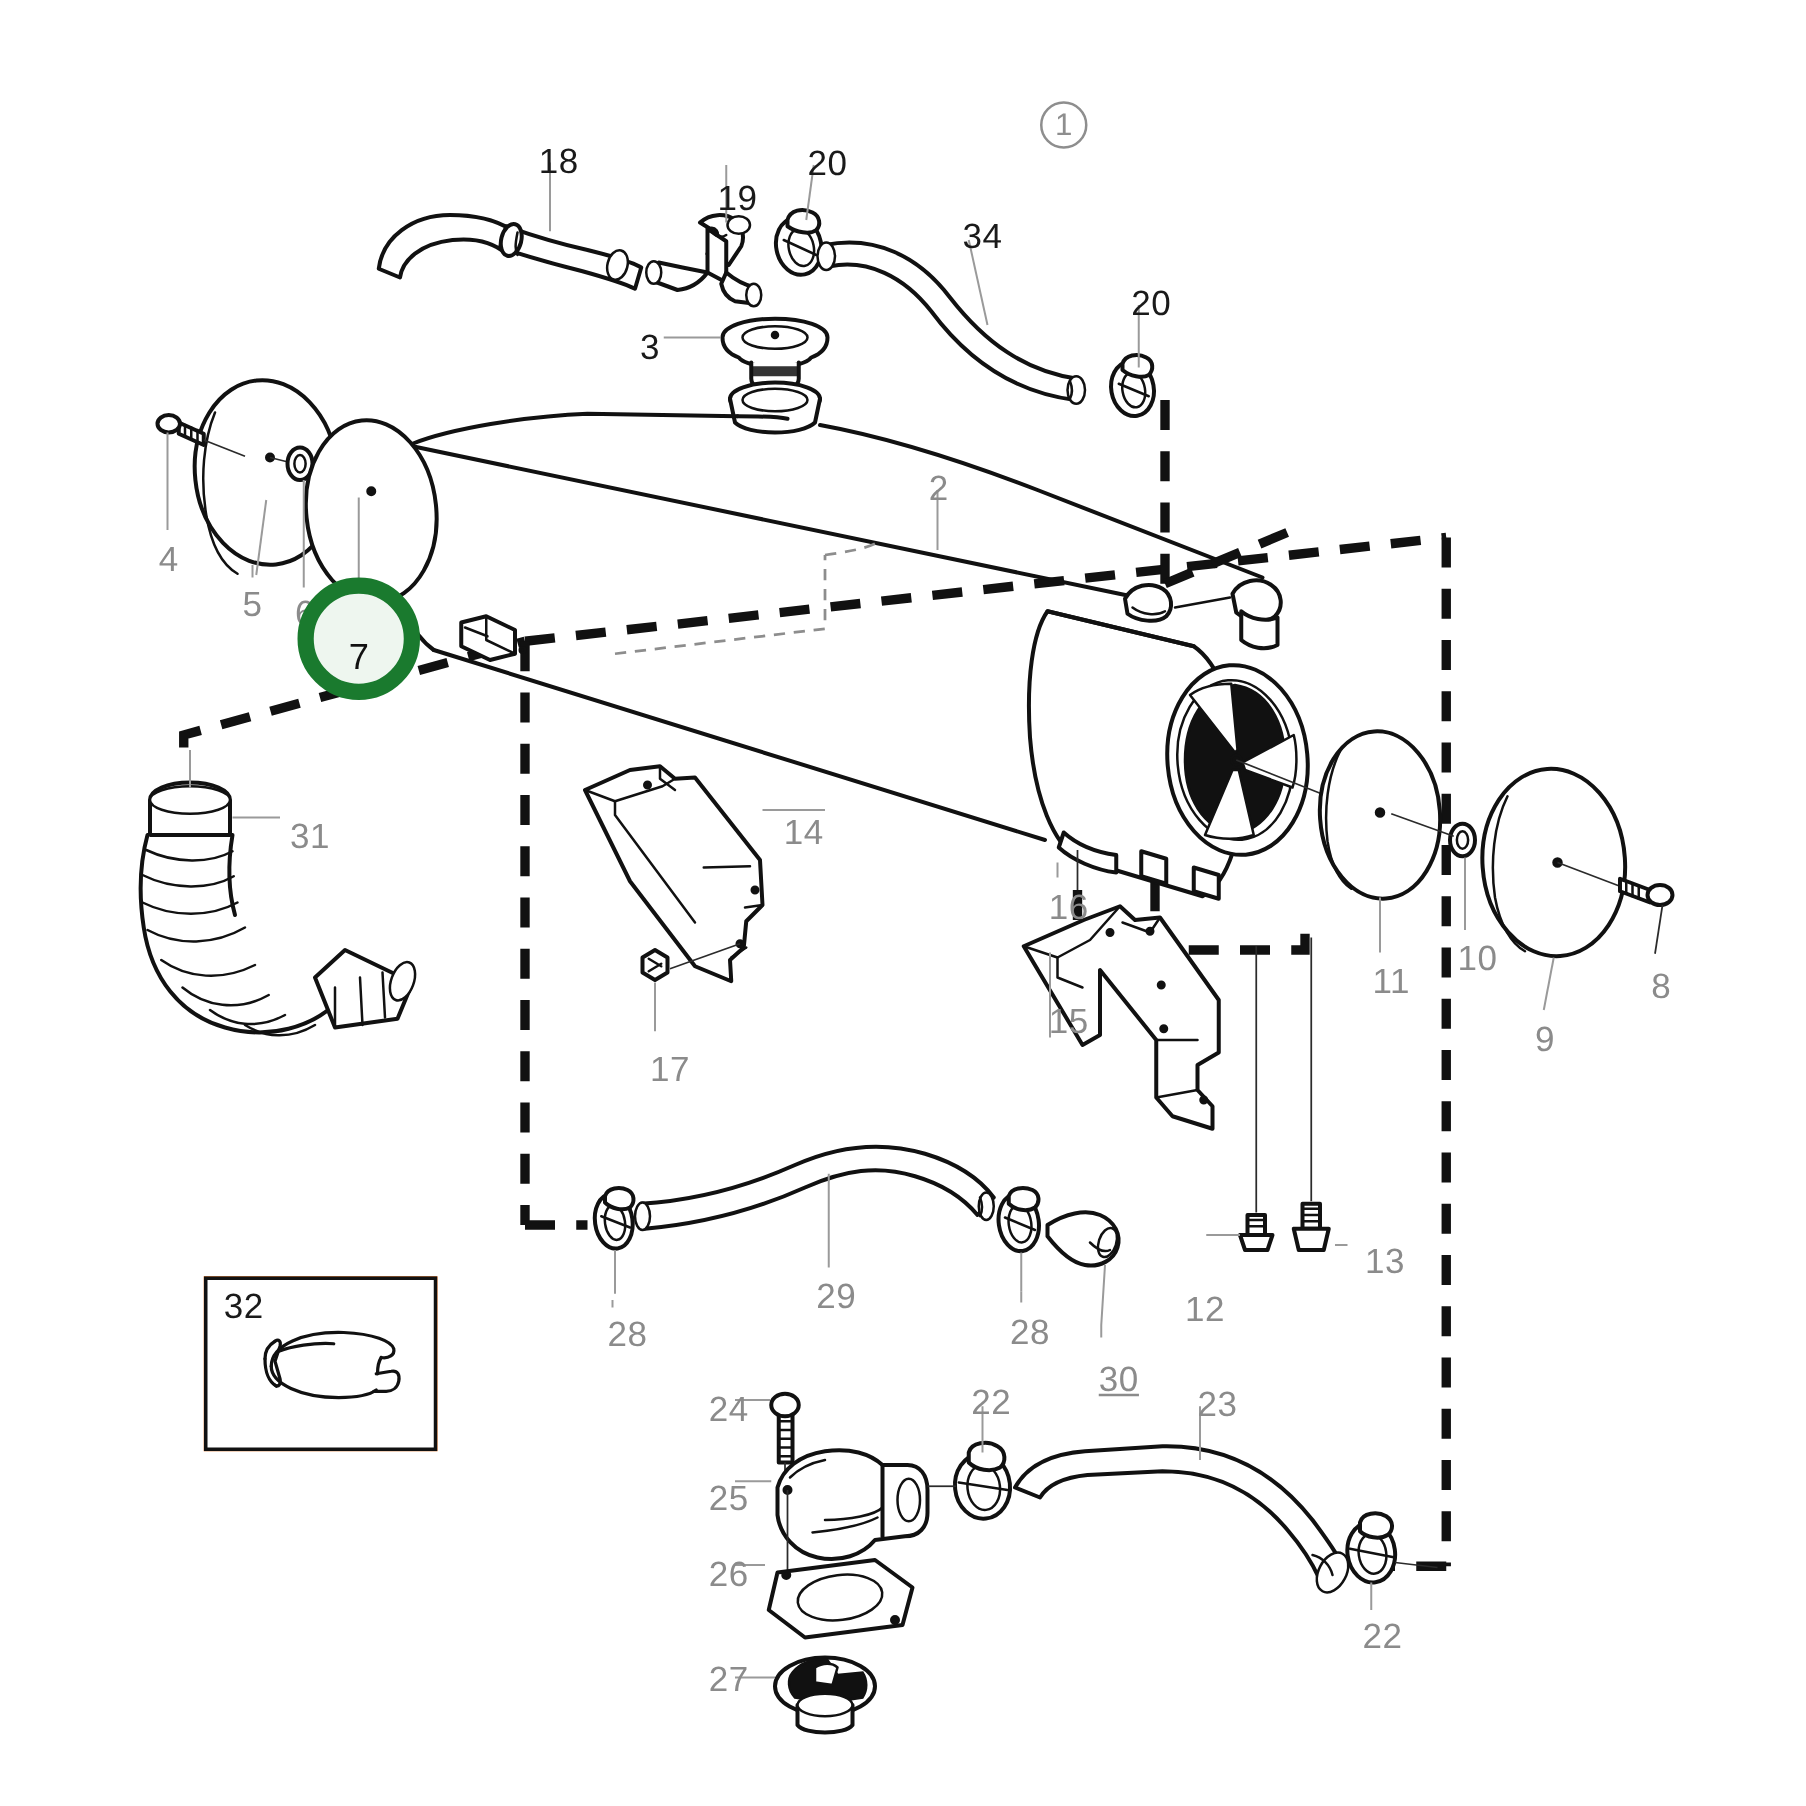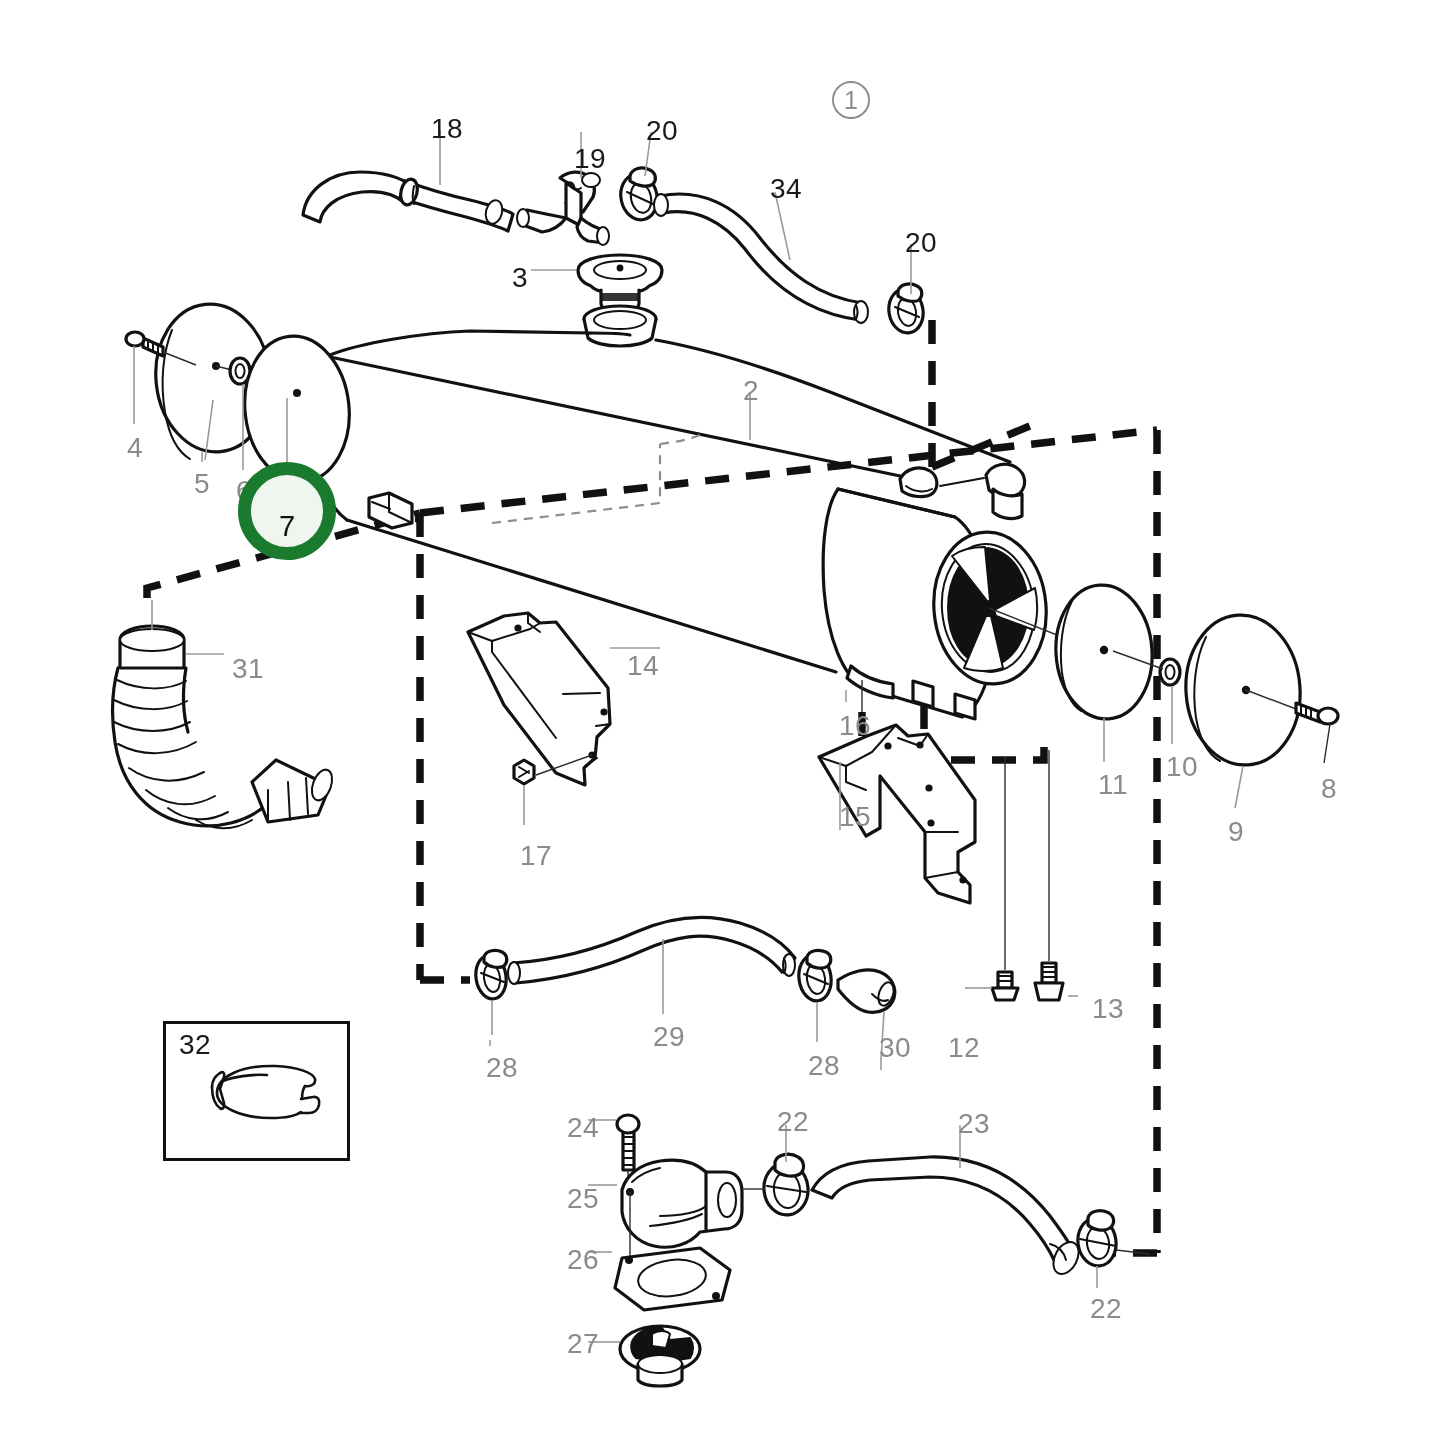--- a/index.html
+++ b/index.html
@@ -482,21 +482,21 @@
       <div class="lbl dim" style="left: 777px; top: 1108px;">22</div>
       <div class="lbl dim" style="left: 1090px; top: 1295px;">22</div>
       <div class="lbl dim" style="left: 958px; top: 1110px;">23</div>
       <div class="lbl dim" style="left: 567px; top: 1114px;">24</div>
       <div class="lbl dim" style="left: 567px; top: 1185px;">25</div>
       <div class="lbl dim" style="left: 567px; top: 1246px;">26</div>
       <div class="lbl dim" style="left: 567px; top: 1330px;">27</div>
       <div class="lbl dim" style="left: 486px; top: 1054px;">28</div>
       <div class="lbl dim" style="left: 808px; top: 1052px;">28</div>
       <div class="lbl dim" style="left: 653px; top: 1023px;">29</div>
-      <div class="lbl dim" style="left: 879px; top: 1034px;">30</div>
+      <div class="lbl dim" style="left: 879px; top: 1090px; text-decoration: underline;">30</div>
       <div class="lbl dim" style="left: 232px; top: 655px;">31</div>
     </div>
 
   <div class="callout-1" id="callout1" style="left: 832px; top: 81px; width: 38px; height: 38px; border: 2px solid rgb(142, 142, 142); color: rgb(142, 142, 142);">1</div>
 
   <div class="inset-box" id="insetBox" style="left: 163px; top: 1021px; width: 187px; height: 140px;">
     <svg viewBox="0 0 187 140" style="position:absolute;left:0;top:0;width:100%;height:100%" xmlns="http://www.w3.org/2000/svg">
       <rect x="1.5" y="1.5" width="184" height="137" fill="#fff" stroke="#111" stroke-width="3"></rect>
       <g fill="none" stroke="#111" stroke-width="2.6" stroke-linecap="round" stroke-linejoin="round">
         <path d="M54,72 C54,55 80,44 112,45 C136,46 150,52 152,58

